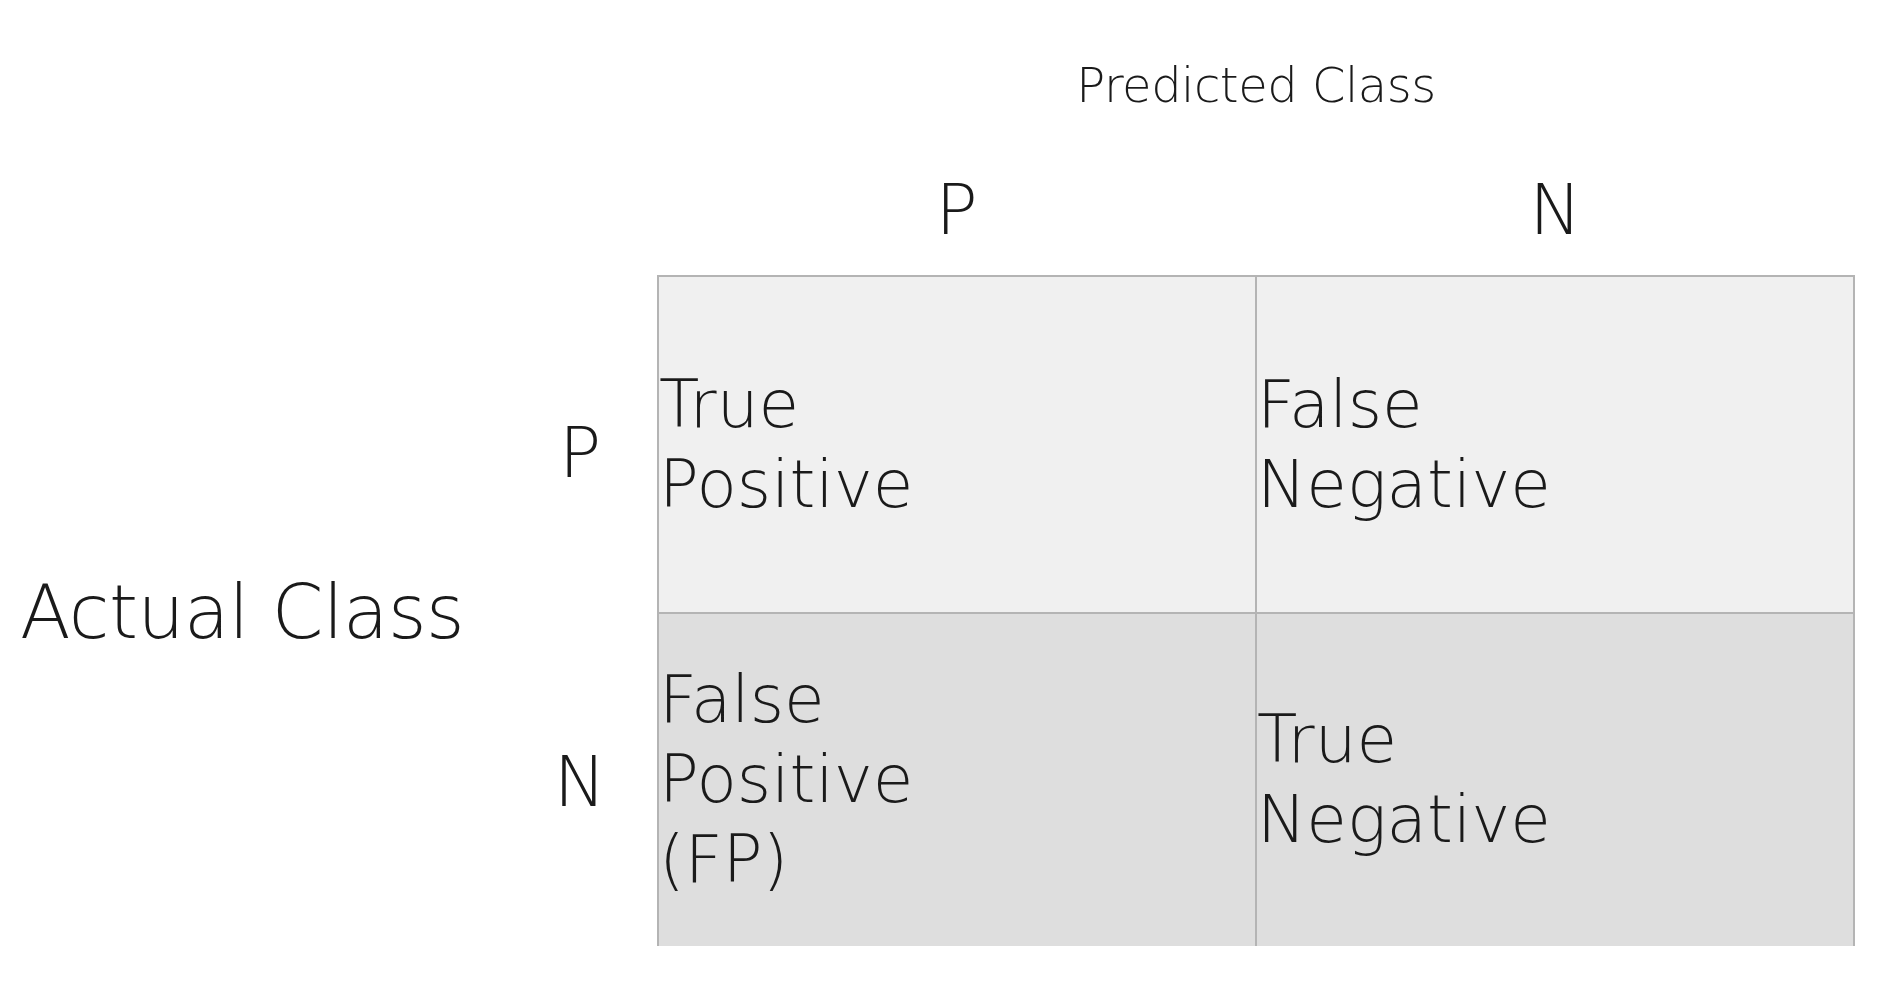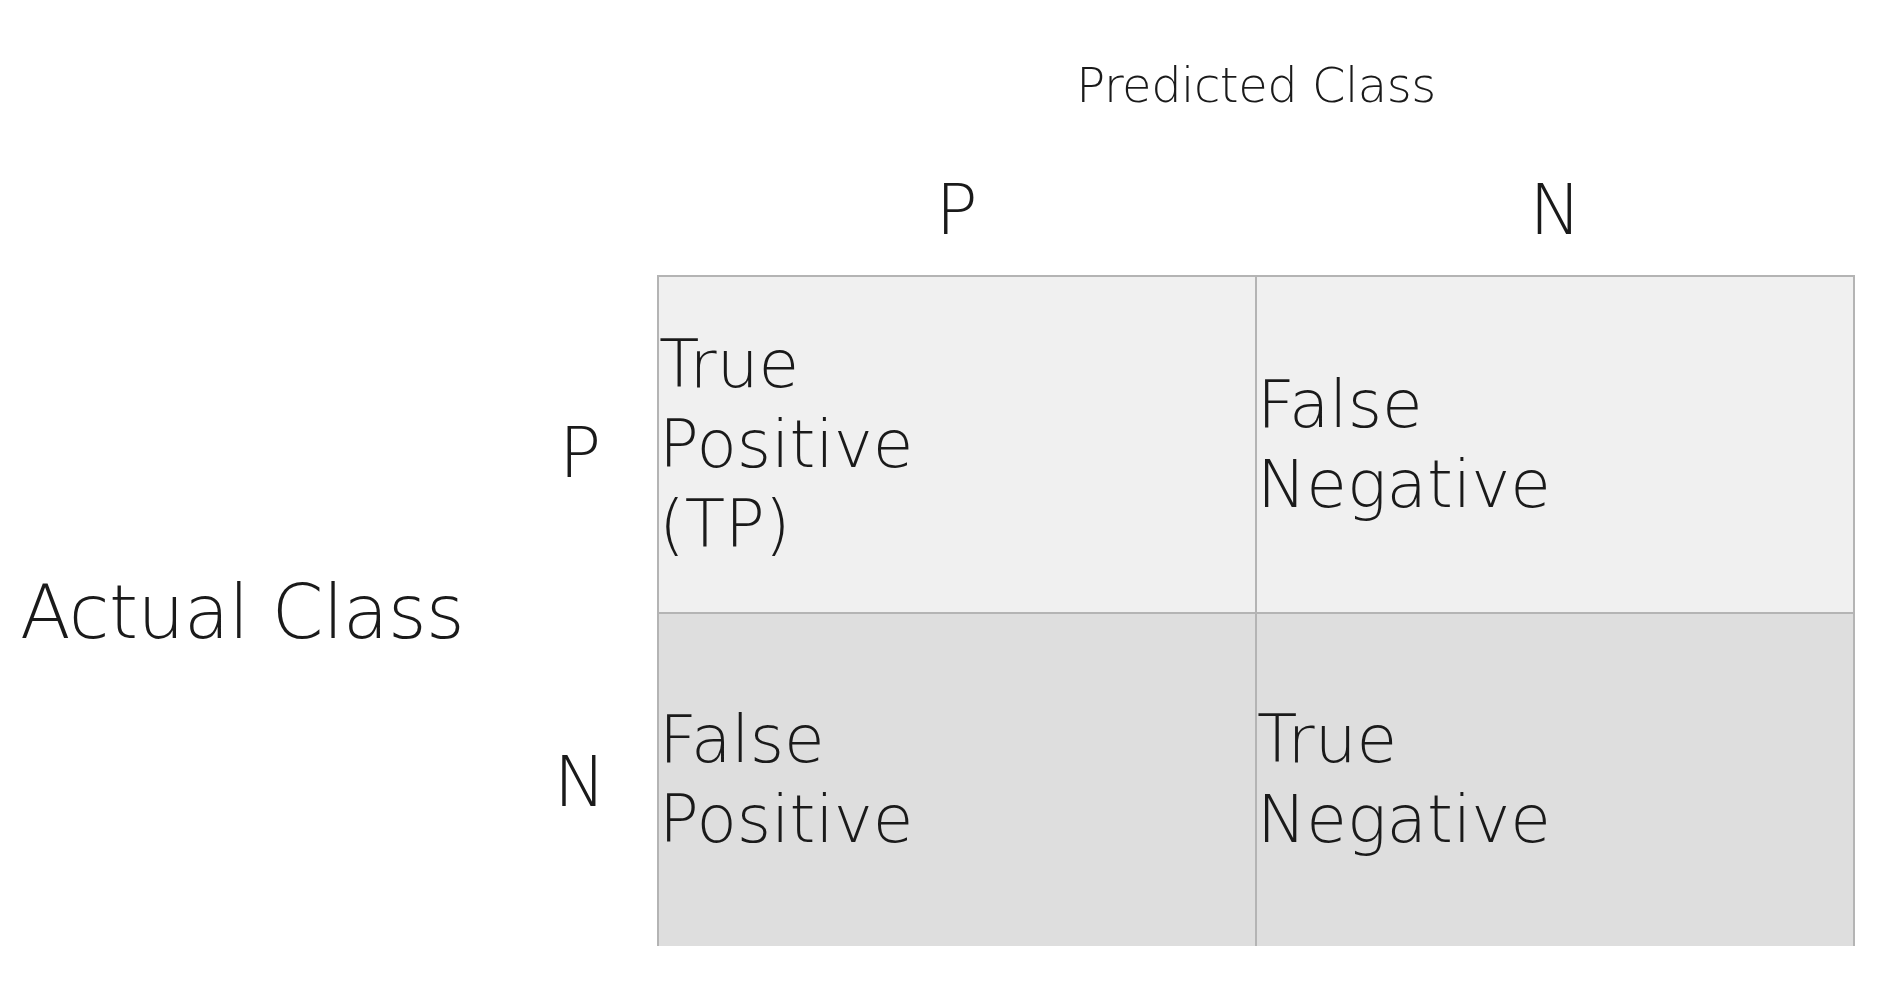--- a/index.html
+++ b/index.html
@@ -134,32 +134,32 @@
 
 <div class="row-header" id="row-header-p">P</div>
 <div class="row-header" id="row-header-n">N</div>
 
 <div id="confusion-matrix">
 
   <div class="matrix-row" id="matrix-row-p">
     <div class="matrix-cell cell-tp">
       <span class="cell-line">True</span>
       <span class="cell-line">Positive</span>
-      <span class="cell-line">(TP)</span>
     </div>
     <div class="matrix-cell right-cell cell-fn">
       <span class="cell-line">False</span>
       <span class="cell-line">Negative</span>
     </div>
   </div>
 
   <div class="matrix-row" id="matrix-row-n">
     <div class="matrix-cell cell-fp">
       <span class="cell-line">False</span>
       <span class="cell-line">Positive</span>
+      <span class="cell-line">(FP)</span>
     </div>
     <div class="matrix-cell right-cell cell-tn">
       <span class="cell-line">True</span>
       <span class="cell-line">Negative</span>
     </div>
   </div>
 
 </div>
 
 </body></html>

